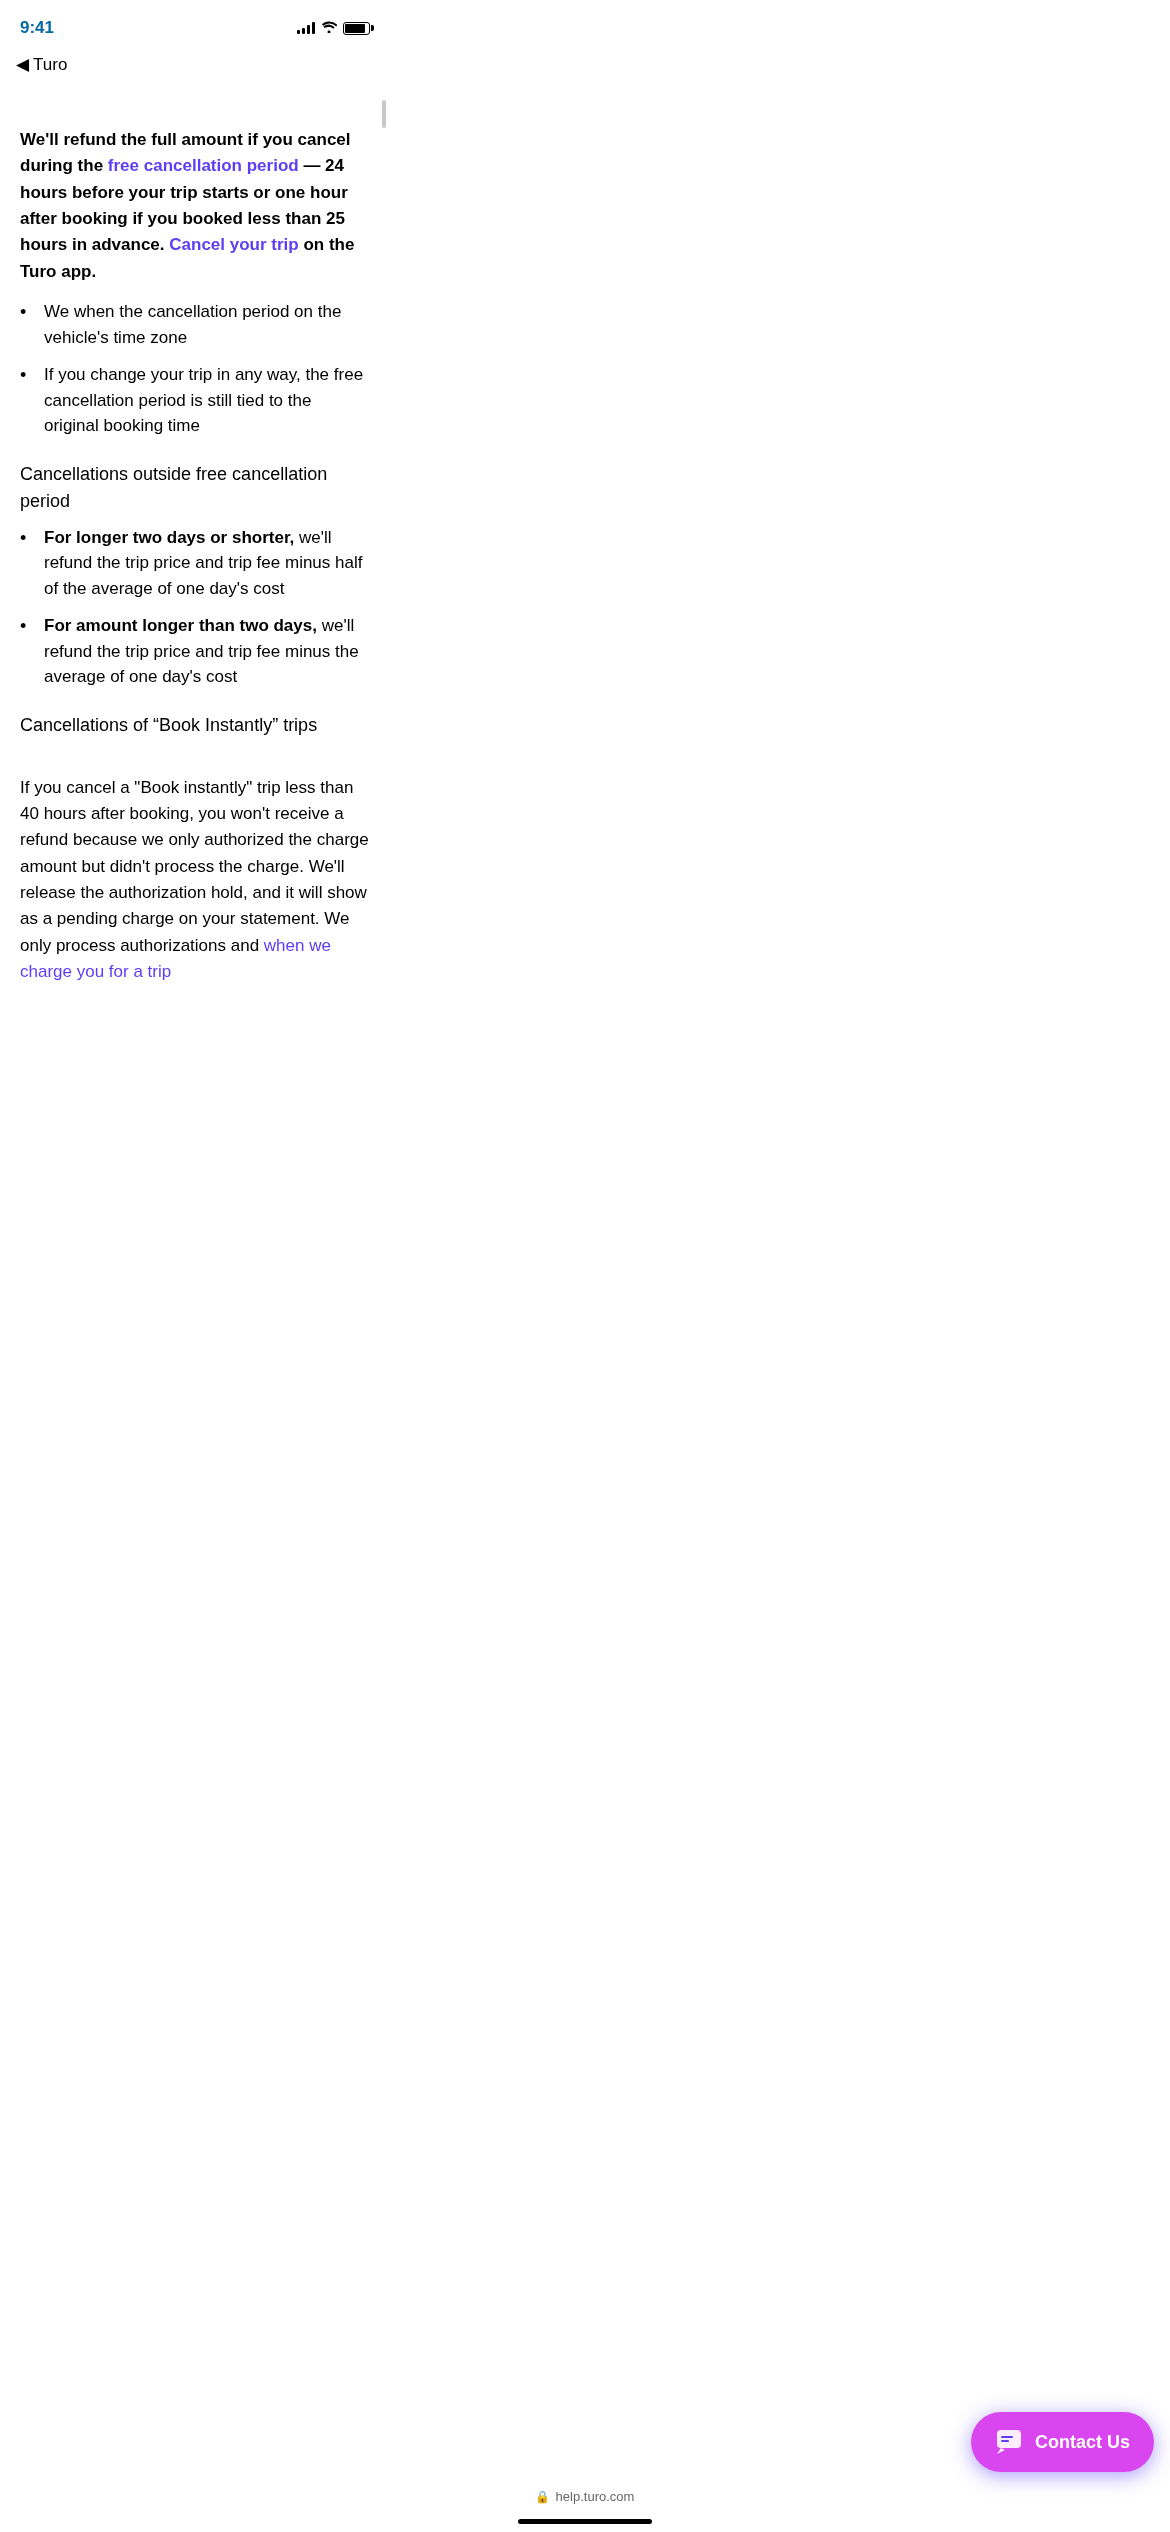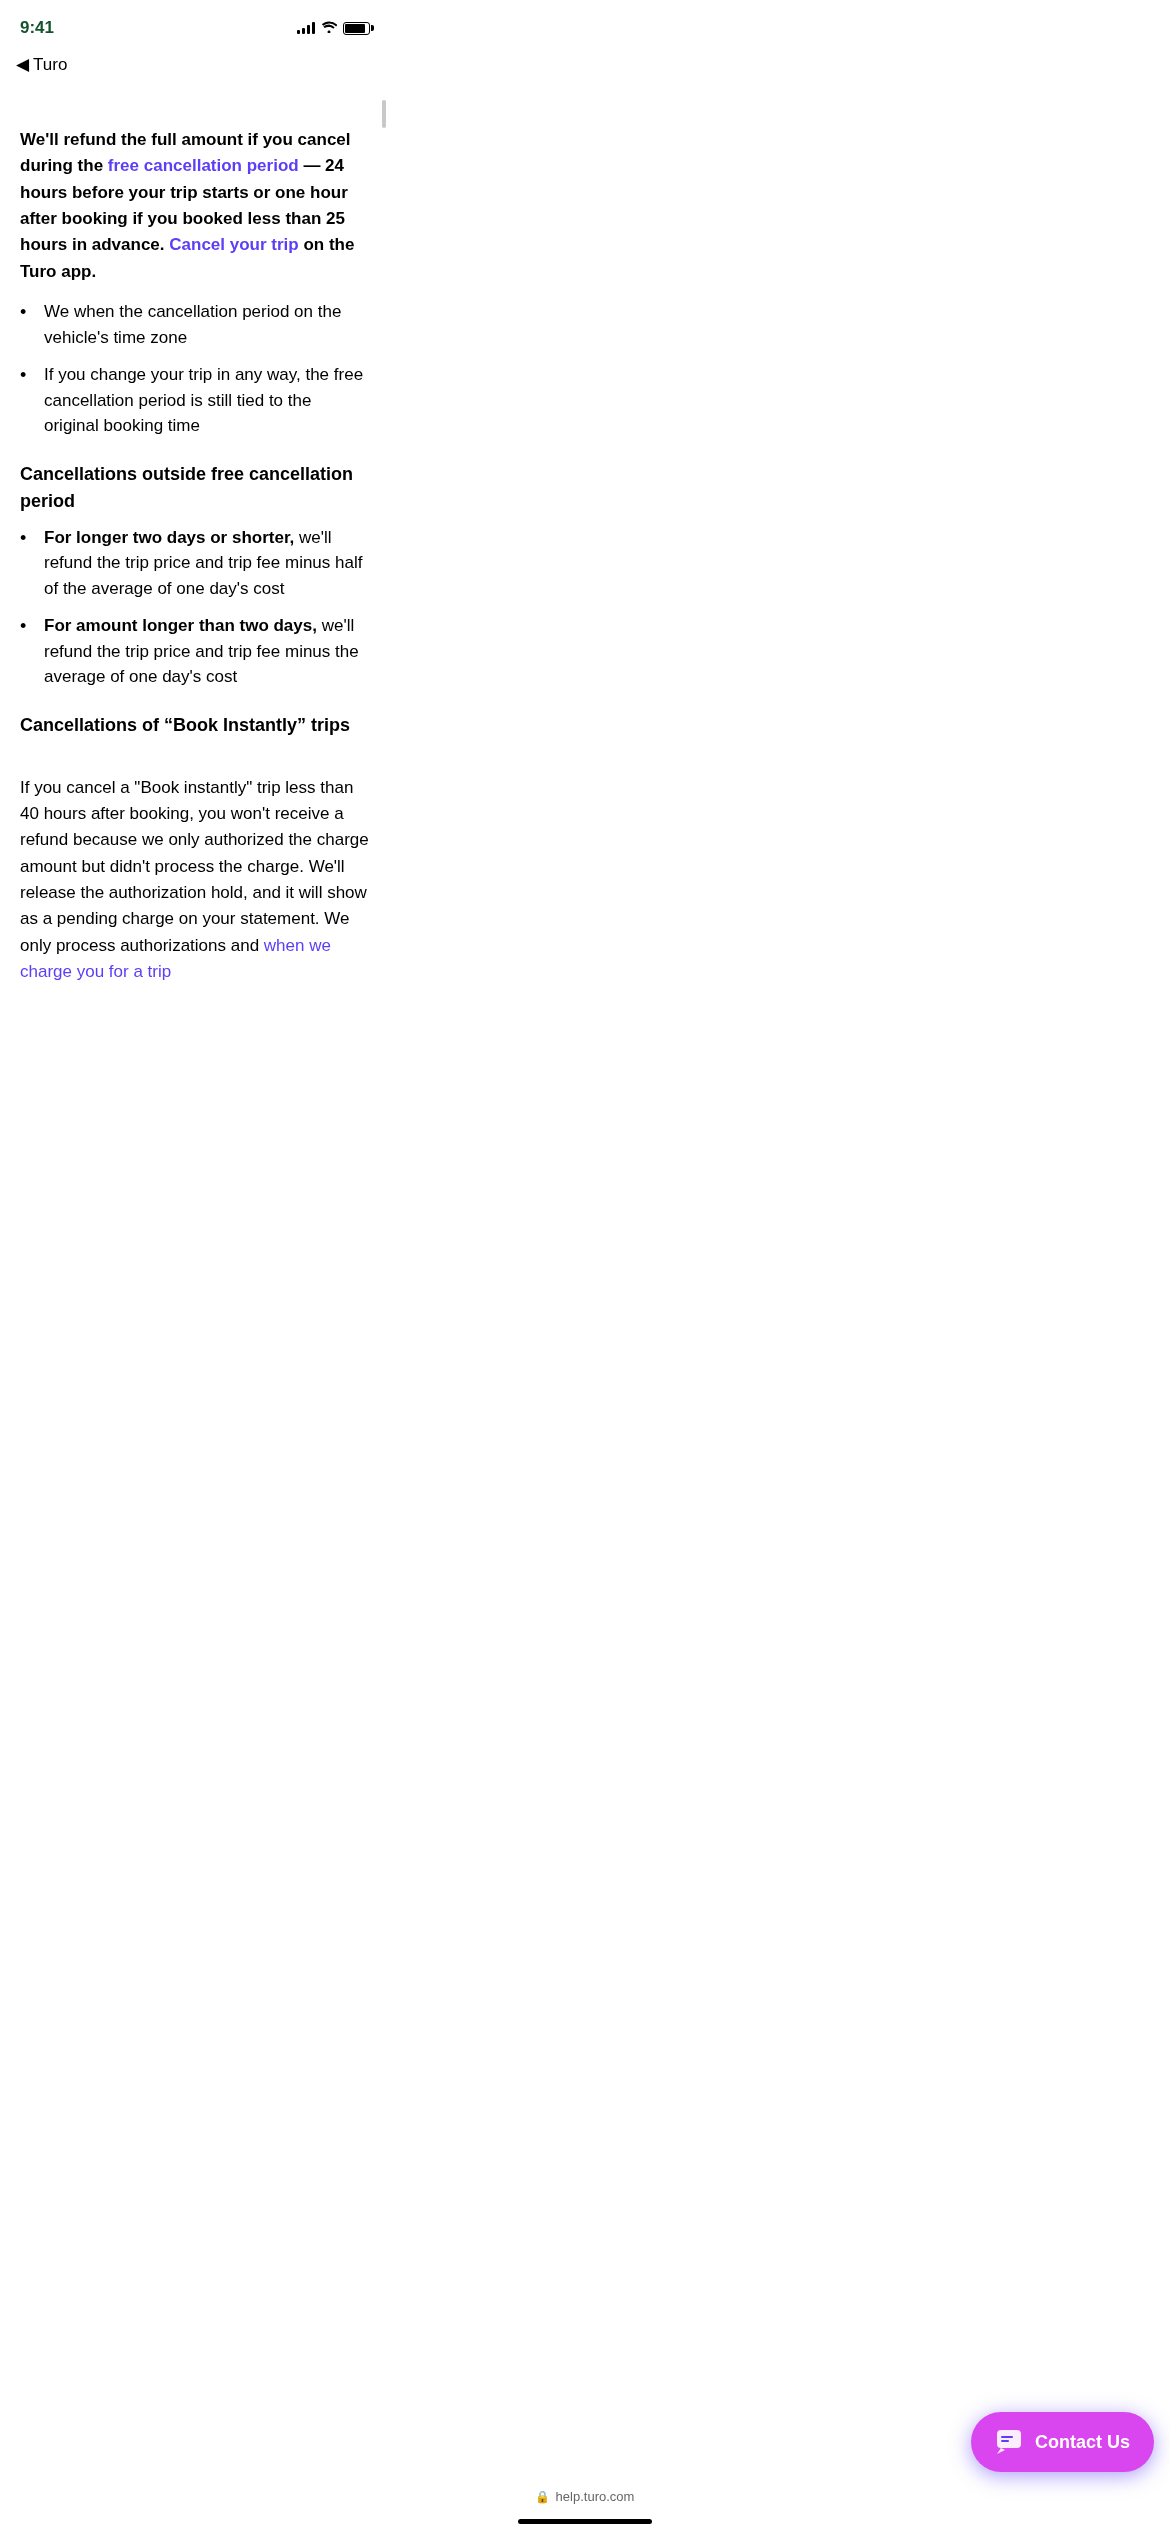--- a/index.html
+++ b/index.html
@@ -18,21 +18,21 @@
     .status-bar {
       display: flex;
       justify-content: space-between;
       align-items: center;
       padding: 14px 20px 8px 20px;
       height: 50px;
     }
     .status-time {
       font-size: 17px;
       font-weight: 600;
-      color: #14532d;
+      color: #0369a1;
     }
     .status-icons {
       display: flex;
       align-items: center;
       gap: 6px;
     }
     .signal-bars {
       display: flex;
       align-items: flex-end;
       gap: 2px;
@@ -117,21 +117,21 @@
       margin-top: 36px;
     }
 
     .link {
       color: #5b3ff7;
       text-decoration: none;
     }
 
     .section-heading {
       font-size: 18px;
-      font-weight: 700;
+      font-weight: 400;
       margin-top: 22px;
       margin-bottom: 10px;
       color: #000;
     }
 
     .intro-paragraph {
       margin-bottom: 14px;
       font-size: 17px;
       line-height: 1.55;
     }

